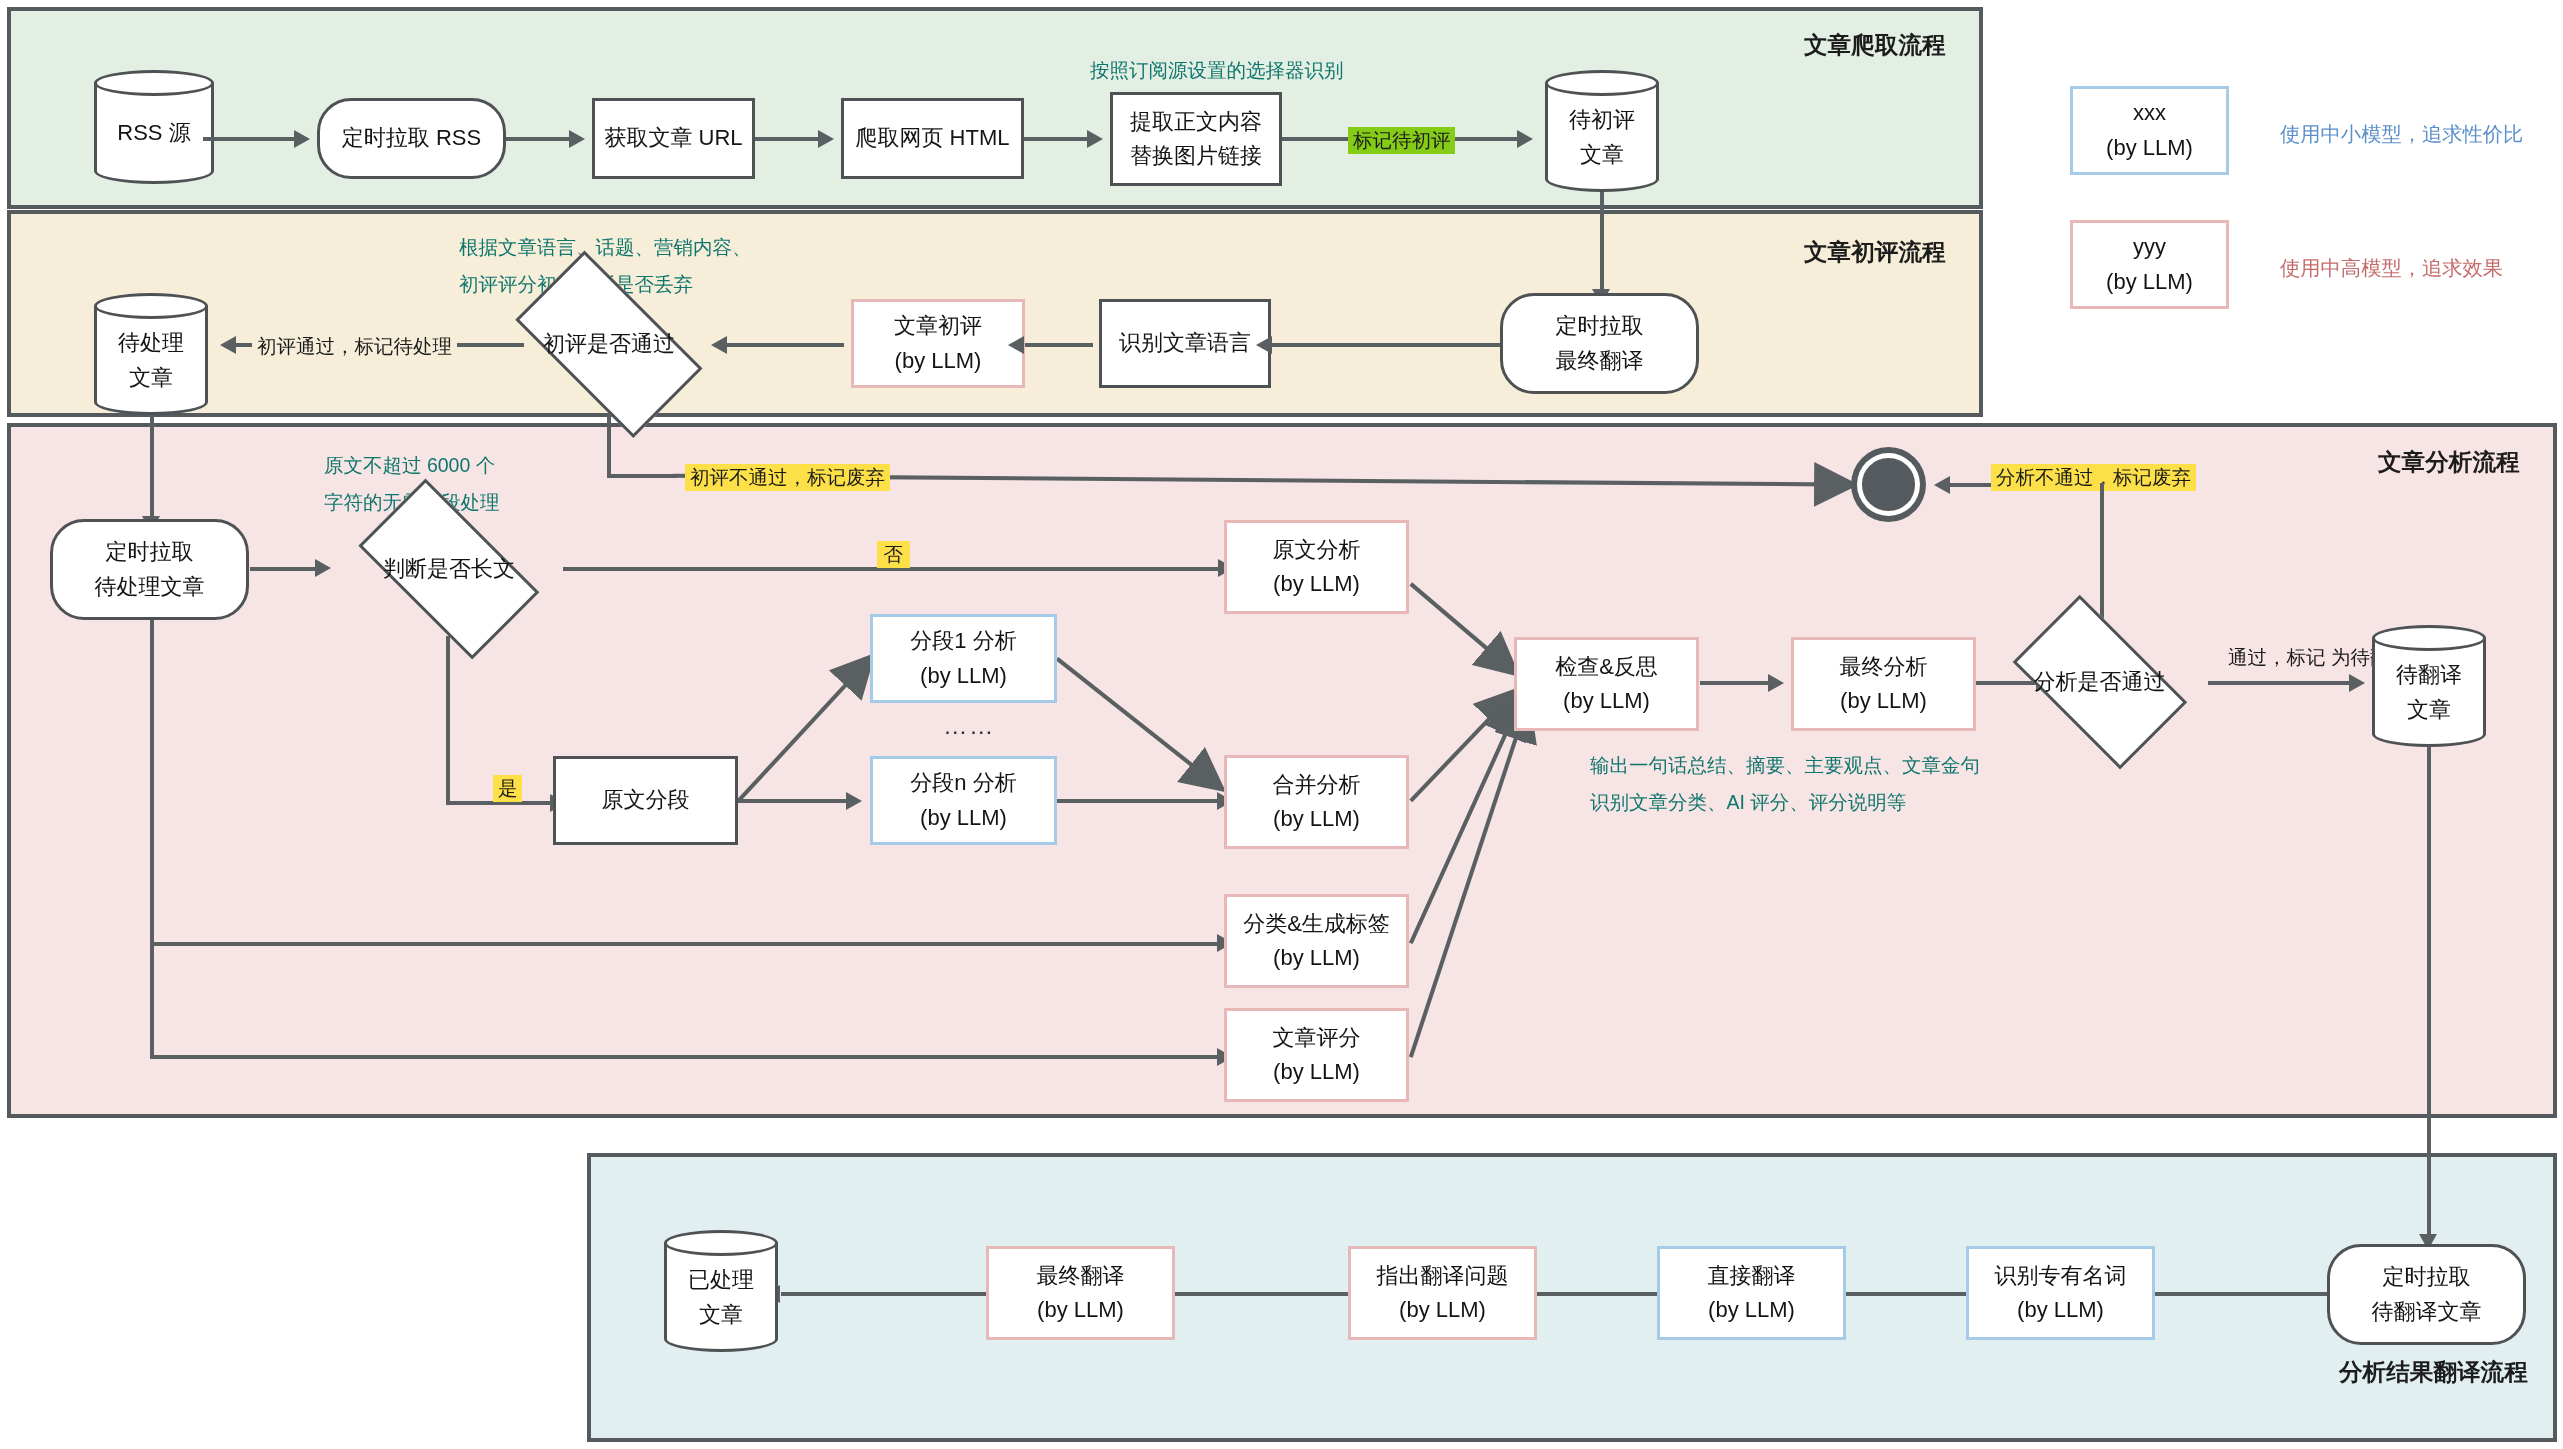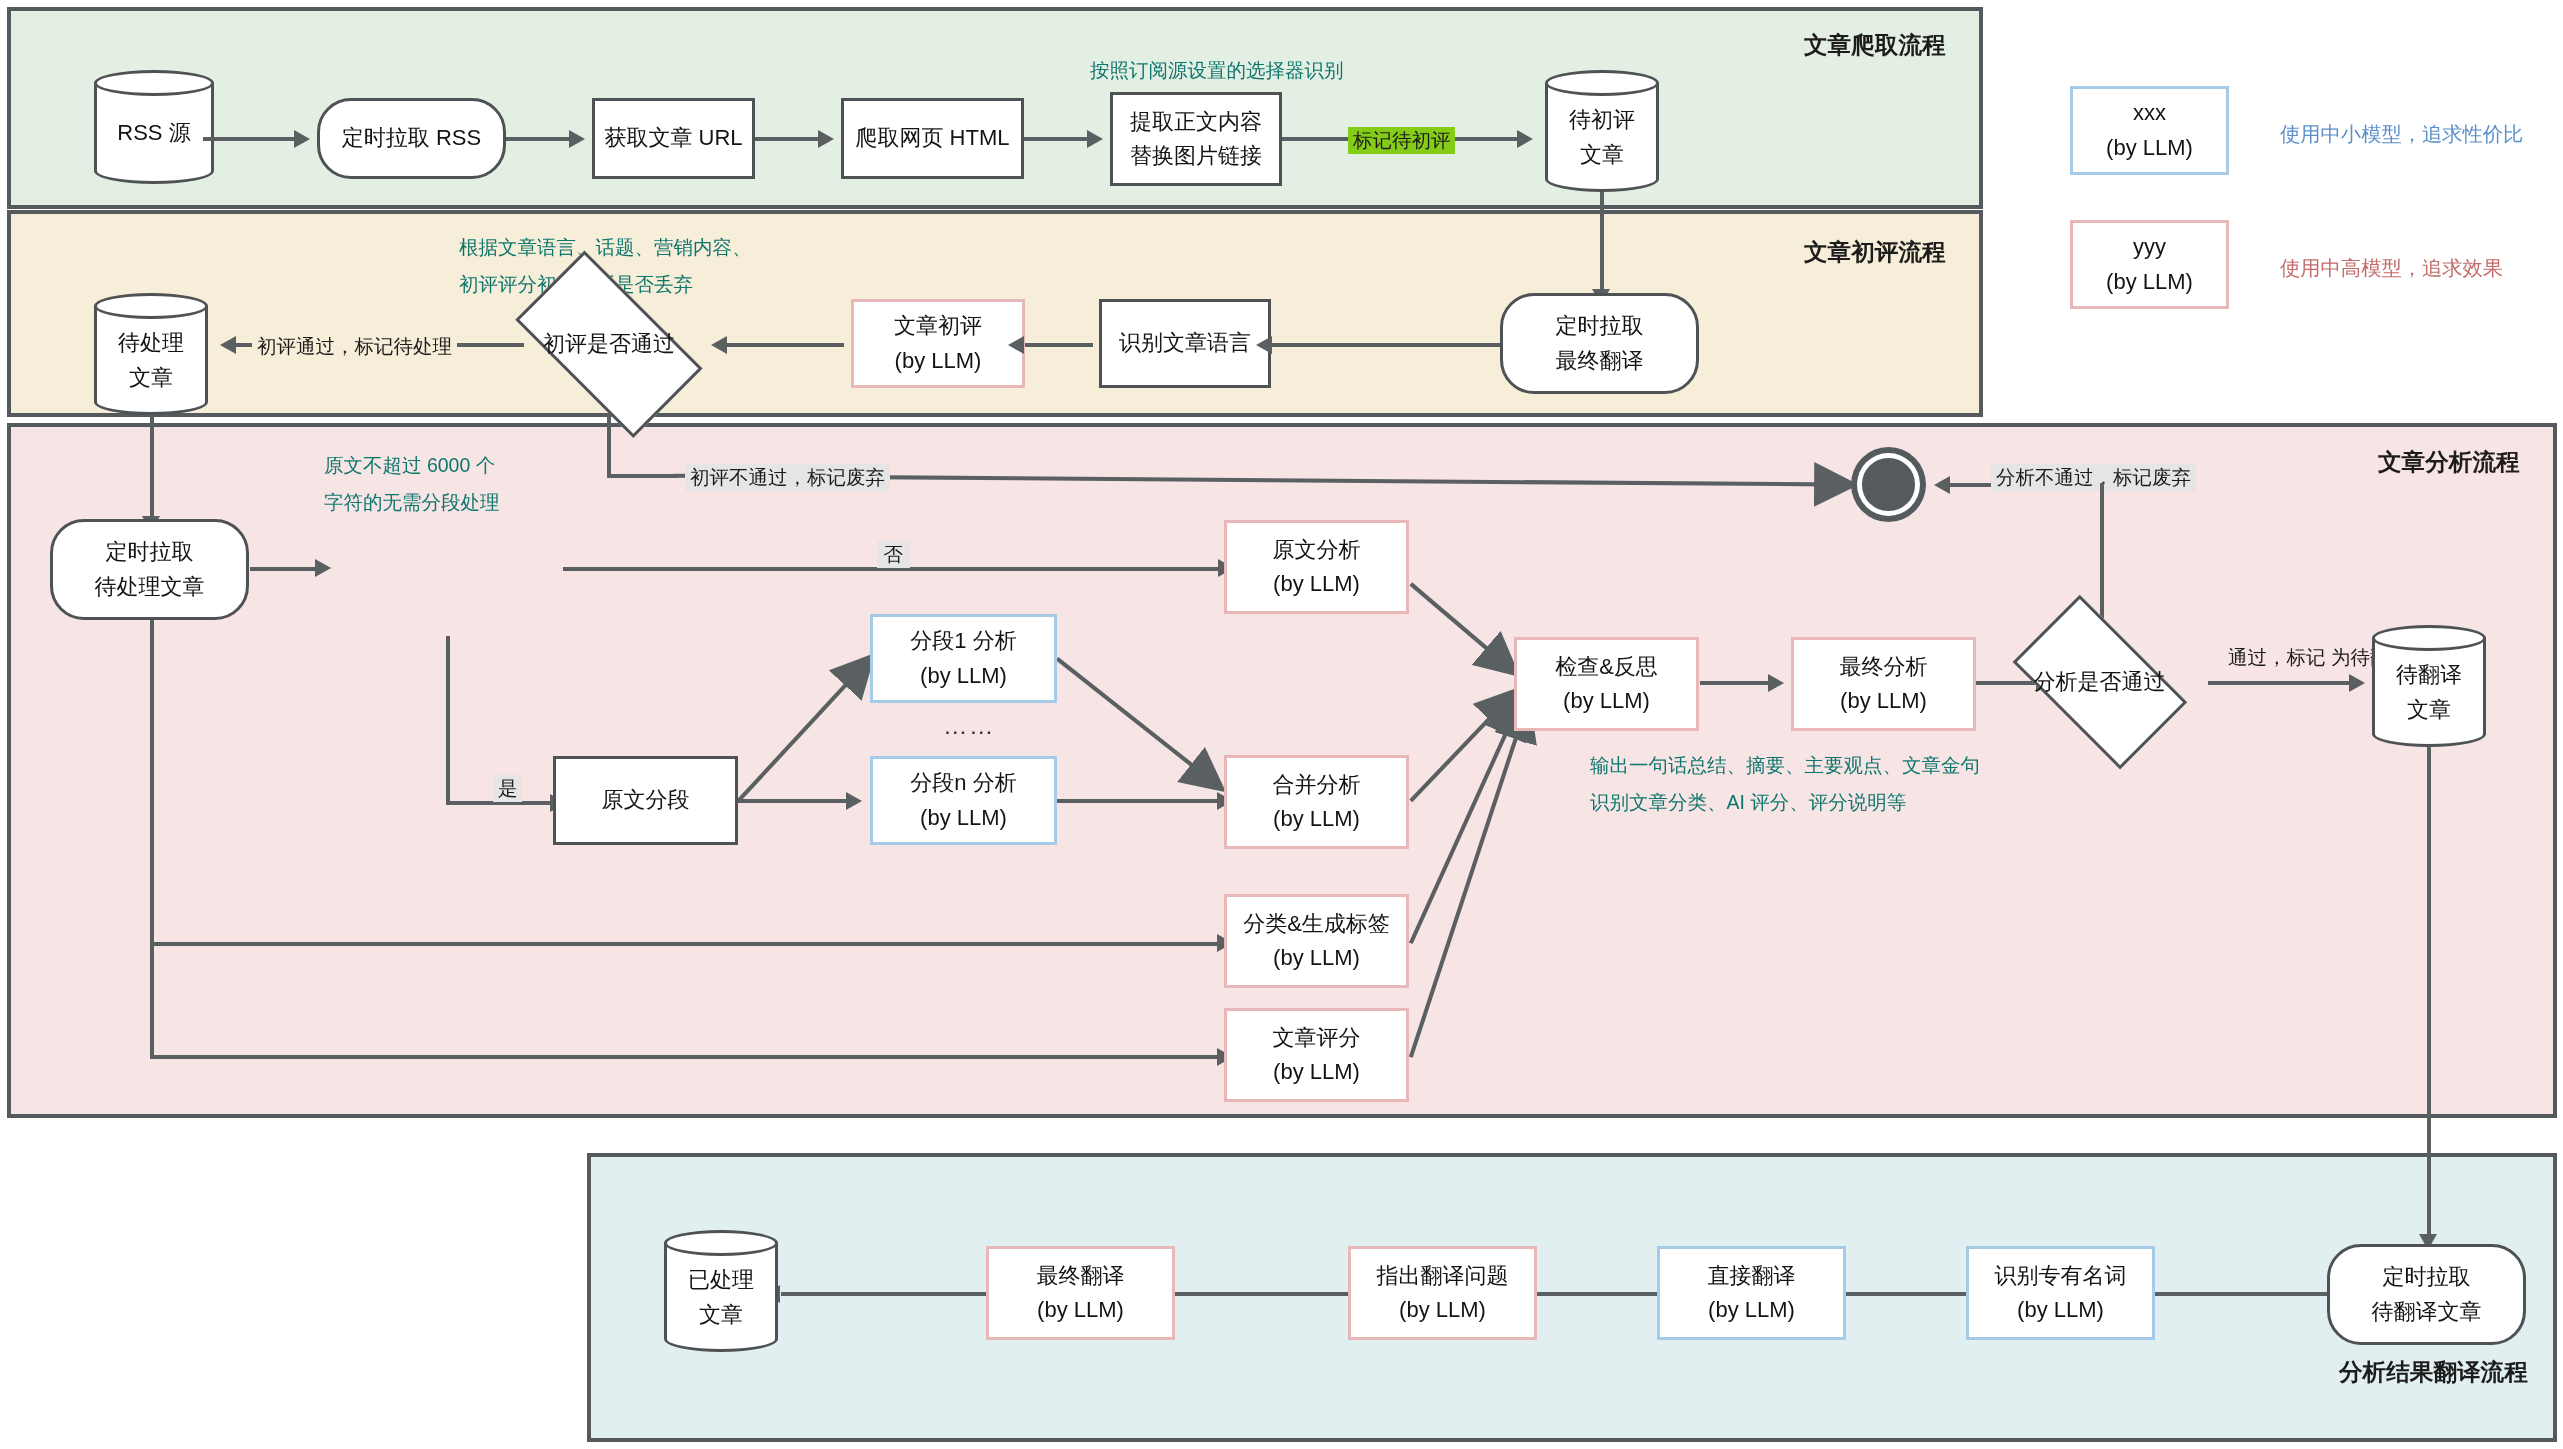--- a/index.html
+++ b/index.html
@@ -51,21 +51,21 @@
   .vline{position:absolute;width:4.1px;background:#5a5f62;}
   .arrow{position:absolute;width:0;height:0;}
   .ar-r{border-top:9.8px solid transparent;border-bottom:9.8px solid transparent;border-left:16.3px solid #5a5f62;}
   .ar-l{border-top:9.8px solid transparent;border-bottom:9.8px solid transparent;border-right:16.3px solid #5a5f62;}
   .ar-d{border-left:9.8px solid transparent;border-right:9.8px solid transparent;border-top:16.3px solid #5a5f62;}
 
   
   .elabel{position:absolute;font-size:19.5px;color:#1b1b1b;white-space:nowrap;background:transparent;}
   .elabel.onlane-green{background:#84cc16;}
   .elabel.onlane-yellow{background:#f6eed9;}
-  .elabel.onlane-pink{background:#e5e5e5;}
+  .elabel.onlane-pink{background:#fde047;}
   .elabel.stack{line-height:1.6;text-align:center;}
 
   
   .note{position:absolute;font-size:19.5px;line-height:2.0;white-space:nowrap;}
   .note-blue{color:#0f766e;}
 
   
   .legend-label{position:absolute;font-size:20.3px;white-space:nowrap;}
 
   .dots{position:absolute;font-size:24.4px;color:#333;letter-spacing:1.6px;}
@@ -235,20 +235,24 @@
   <div class="vline" style="left:2100px;top:483px;height:172px;"></div>
 
   <div class="node rounded" style="left:50px;top:519px;width:199px;height:101px;">
     <span class="ln">定时拉取</span>
     <span class="ln">待处理文章</span>
   </div>
 
   <div class="hline" style="left:250px;top:567px;width:68px;"></div>
   <div class="arrow ar-r" style="left:315px;top:559px;"></div>
 
+  <div class="diamond" style="left:335px;top:502px;width:228px;height:134px;">
+    <div class="dshape"></div>
+    <div class="dtxt">判断是否长文</div>
+  </div>
 
   <div class="hline" style="left:563px;top:567px;width:659px;"></div>
   <div class="arrow ar-r" style="left:1218px;top:559px;"></div>
   <div class="elabel onlane-pink" style="left:877px;top:541px;padding:0 6.5px;">否</div>
 
   <div class="vline" style="left:446px;top:636px;height:167px;"></div>
   <div class="hline" style="left:446px;top:801px;width:107px;"></div>
   <div class="arrow ar-r" style="left:550px;top:794px;"></div>
   <div class="elabel onlane-pink" style="left:493px;top:775px;padding:0 4.9px;">是</div>
 

